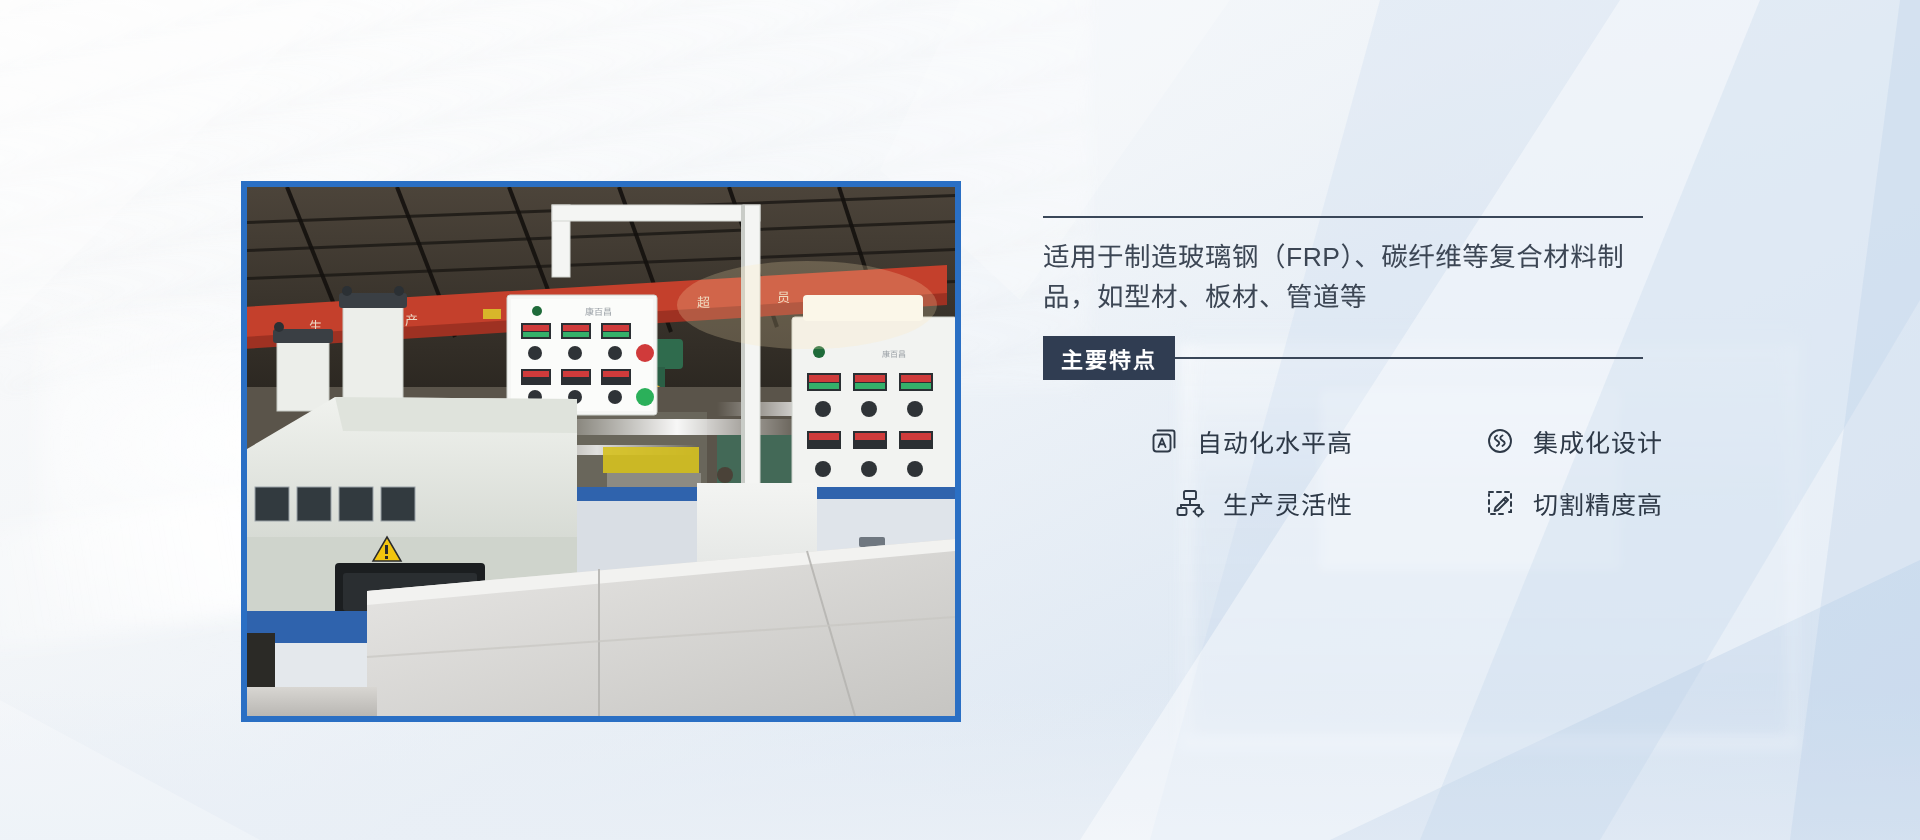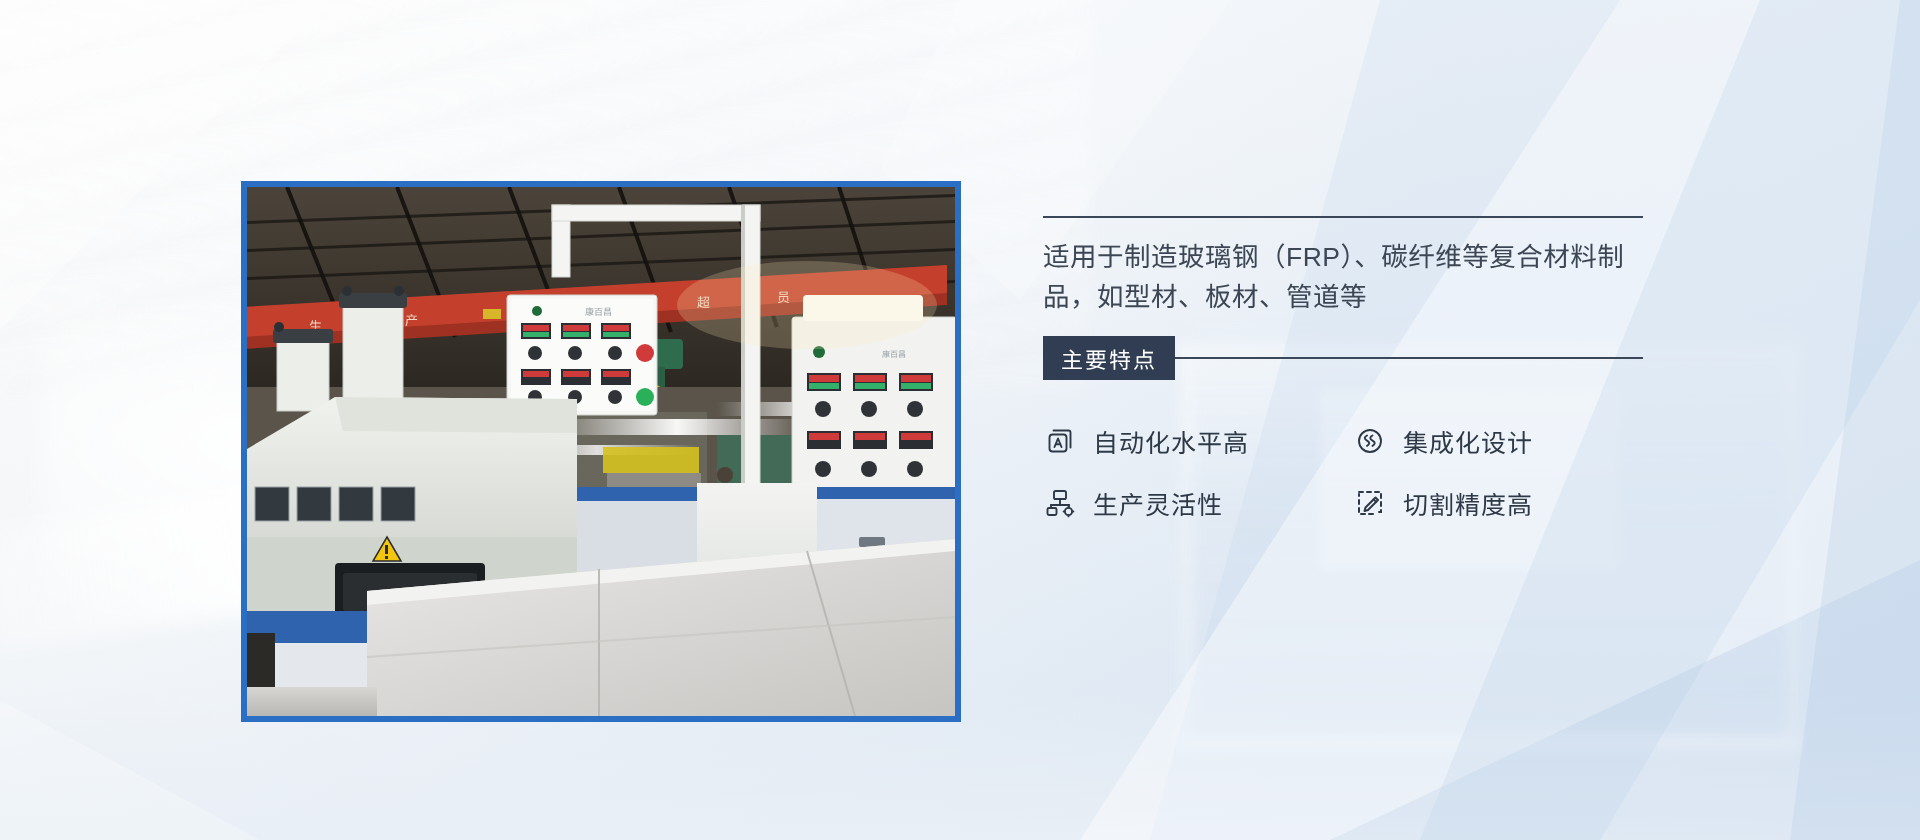--- a/index.html
+++ b/index.html
@@ -148,37 +148,38 @@
     position: absolute;
     left: 0; top: 0;
     display: inline-flex;
     align-items: center;
     justify-content: center;
     padding: 0 18px;
     height: 44px;
     background: #303d52;
     color: #ffffff;
     font-size: 22px;
-    font-weight: 400;
+    font-weight: 700;
     letter-spacing: 2px;
   }
 
   
   .features {
     margin-top: 30px;
     display: grid;
     grid-template-columns: 310px 310px;
     grid-auto-rows: 62px;
     column-gap: 0;
     row-gap: 0;
   }
   .feature {
     display: flex;
     align-items: center;
     gap: 16px;
+    justify-content: flex-end;
   }
   .feature .ficon {
     width: 34px;
     height: 34px;
     flex: 0 0 34px;
     display: flex;
     align-items: center;
     justify-content: center;
     color: #2e3947;
   }

